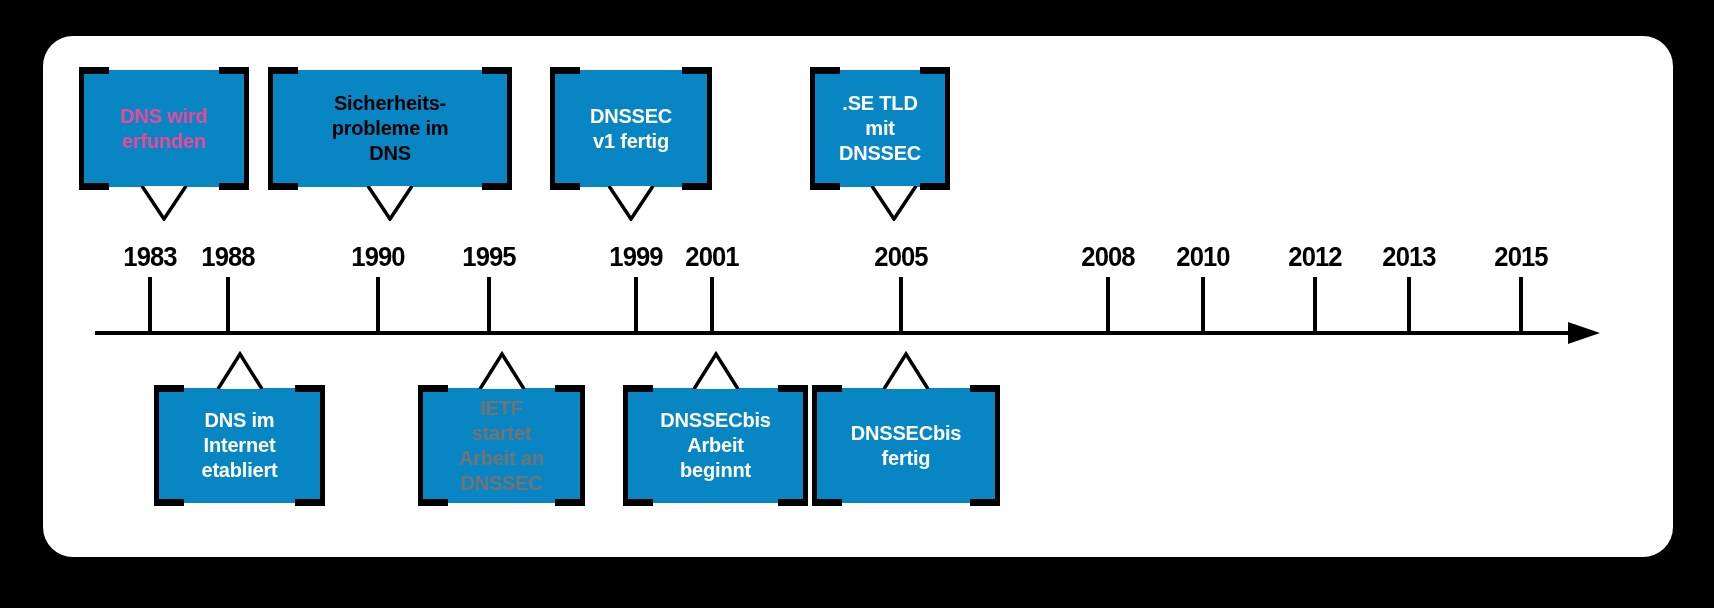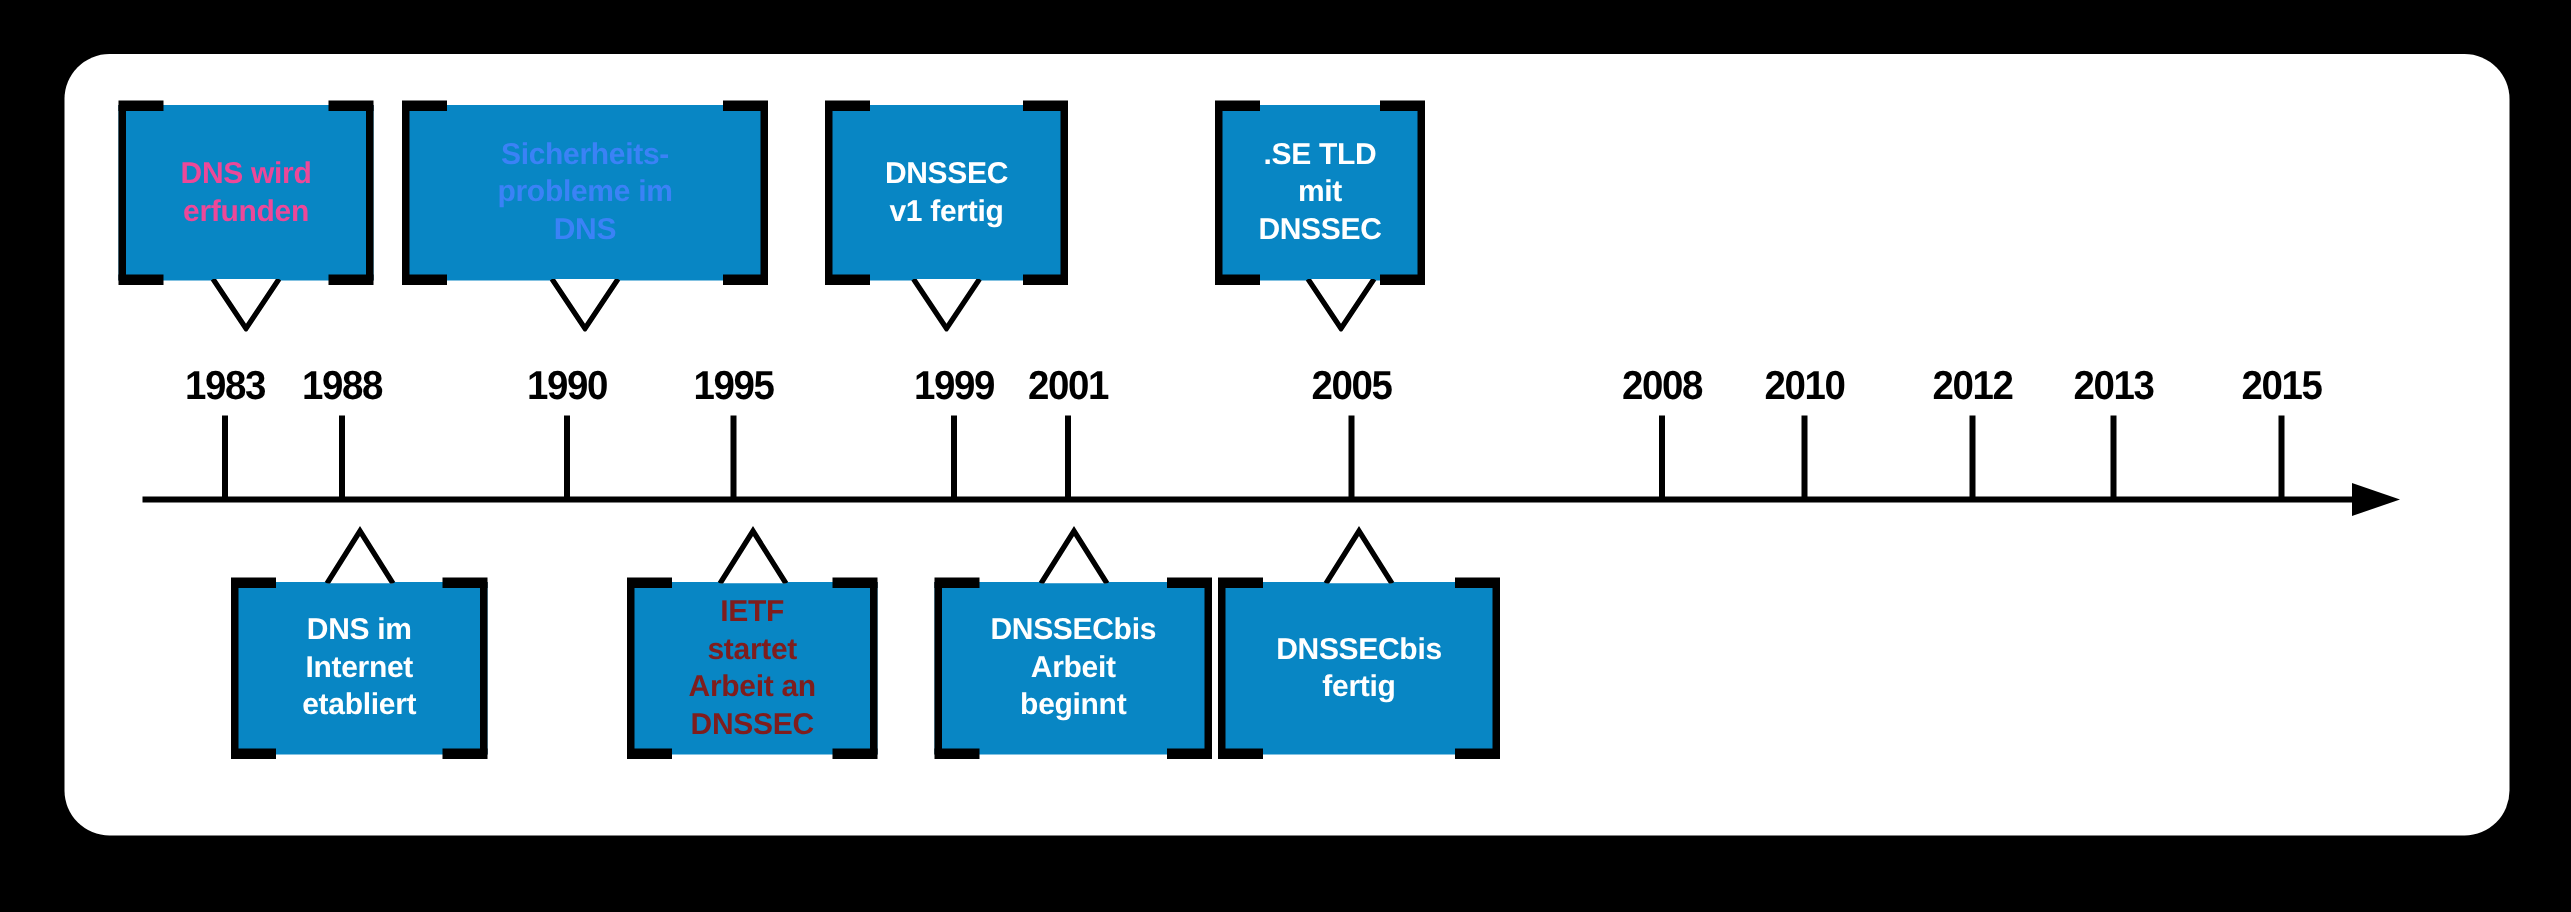--- a/index.html
+++ b/index.html
@@ -98,21 +98,21 @@
         <polyline points="2,0 24,33 46,0" fill="#ffffff" stroke="#000000" stroke-width="3.5"></polyline>
       </svg>
       <div class="box" style="left: 225px; top: 34px; width: 244px; height: 117px;">
         <div class="fill" style="background: rgb(8, 134, 196);"></div>
         <div class="edge l"></div>
         <div class="edge r"></div>
         <div class="corner tl"></div>
         <div class="corner tr"></div>
         <div class="corner bl"></div>
         <div class="corner br"></div>
-        <div class="event-label" style="color: #3b82f6;">Sicherheits-
+        <div class="event-label" style="color: #000000;">Sicherheits-
 probleme im
 DNS</div>
       </div>
       <svg class="pointer" width="48" height="35" style="left: 323px; top: 150px;">
         <polyline points="2,0 24,33 46,0" fill="#ffffff" stroke="#000000" stroke-width="3.5"></polyline>
       </svg>
       <div class="box" style="left: 507px; top: 34px; width: 162px; height: 117px;">
         <div class="fill" style="background: rgb(8, 134, 196);"></div>
         <div class="edge l"></div>
         <div class="edge r"></div>
@@ -157,21 +157,21 @@
         <polyline points="2,39 24,4 46,39" fill="#ffffff" stroke="#000000" stroke-width="3.5"></polyline>
       </svg>
       <div class="box" style="left: 375px; top: 352px; width: 167px; height: 115px;">
         <div class="fill" style="background: rgb(8, 134, 196);"></div>
         <div class="edge l"></div>
         <div class="edge r"></div>
         <div class="corner tl"></div>
         <div class="corner tr"></div>
         <div class="corner bl"></div>
         <div class="corner br"></div>
-        <div class="event-label" style="color: #7f1d1d;">IETF
+        <div class="event-label" style="color: #737373;">IETF
 startet
 Arbeit an
 DNSSEC</div>
       </div>
       <svg class="pointer" width="48" height="39" style="left: 434.5px; top: 314px;">
         <polyline points="2,39 24,4 46,39" fill="#ffffff" stroke="#000000" stroke-width="3.5"></polyline>
       </svg>
       <div class="box" style="left: 580px; top: 352px; width: 185px; height: 115px;">
         <div class="fill" style="background: rgb(8, 134, 196);"></div>
         <div class="edge l"></div>

